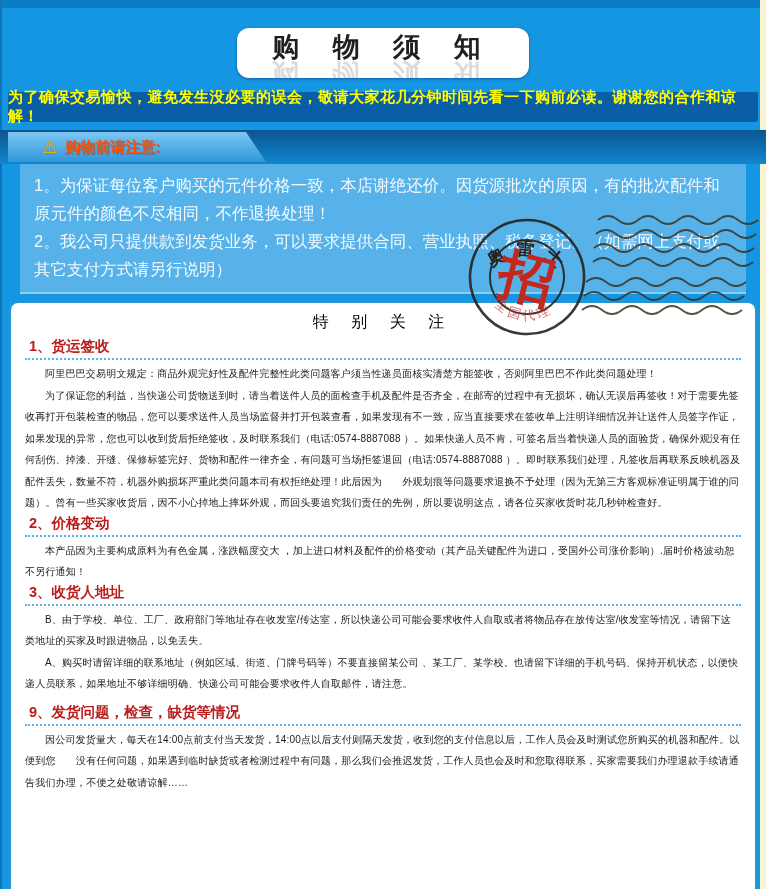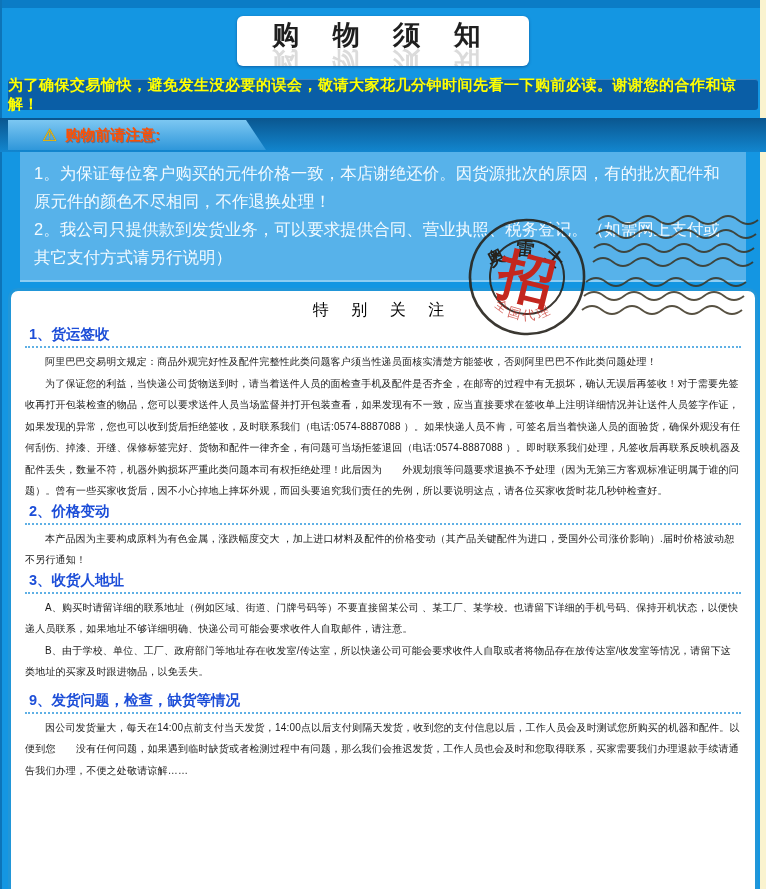--- a/index.html
+++ b/index.html
@@ -3,21 +3,21 @@
 <meta charset="utf-8">
 <style>
   html,body{margin:0;padding:0;}
   body{font-family:"Liberation Sans","DejaVu Sans",sans-serif;}
   #page{position:relative;width:766px;height:889px;background:#1496e2;overflow:hidden;}
   #edge-strip{position:absolute;top:0;right:0;width:6px;height:100%;background:#faf3cf;}
   #left-edge{position:absolute;top:0;left:0;width:2px;height:100%;background:#0d74b8;}
 
   
   .top-strip{height:8px;background:#0b7cc6;}
-  .title-box{width:292px;height:50px;margin:8px auto 0;background:#ffffff;border-radius:6px;
+  .title-box{width:292px;height:50px;margin:20px auto 0;background:#ffffff;border-radius:12px;
              box-shadow:0 1px 3px rgba(0,0,60,.35);text-align:center;overflow:hidden;}
   .title-main{display:block;font-size:27px;font-weight:bold;color:#1f1f1f;letter-spacing:13px;
               line-height:34px;margin-top:2px;white-space:nowrap;}
   .title-reflect{display:block;font-size:27px;font-weight:bold;color:#1f1f1f;letter-spacing:13px;
               line-height:20px;transform:scaleY(-1);opacity:.16;white-space:nowrap;}
 
   
   .banner{margin:13px 8px 1px;height:30px;background:#0a5ea6;border-radius:3px;
           display:flex;align-items:center;justify-content:center;
           color:#ffff00;font-weight:bold;font-size:15px;letter-spacing:.5px;
@@ -35,21 +35,21 @@
   
   .introbox{margin:0 20px;background:#57b2ea;padding:7px 14px 9px;color:#f2faff;
             font-size:16.5px;line-height:28px;border-bottom:2px solid #8ecdf2;}
   .introbox p{margin:0;}
 
   
   .panel{margin:6px 8px 0;background:#ffffff;border:3px solid #2196d8;border-radius:10px;
          height:616px;padding:6px 14px 8px;overflow:hidden;color:#1a1a1a;}
   .panel-title{text-align:center;font-size:16px;font-weight:normal;color:#000;
                letter-spacing:9px;margin:3px 0 2px;}
-  .sec-head{font-size:14.5px;font-weight:bold;color:#1d4ed8;margin:0 0 0 4px;}
+  .sec-head{font-size:14.5px;font-weight:bold;color:#b91c1c;margin:0 0 0 4px;}
   .sec-head.first{margin-top:4px;}
   .sec-dash{border-bottom:2px dotted #5fb0e5;margin:2px 0 3px;}
   .sec p{margin:0;font-size:10px;line-height:21.5px;text-indent:2em;
          letter-spacing:.2px;}
   .sec.gap-after{margin-bottom:8px;}
 
   
   .stamp{position:absolute;left:460px;top:210px;pointer-events:none;}
 </style>
 </head>
@@ -94,22 +94,22 @@
 
     <div class="sec">
       <div class="sec-head">2、价格变动</div>
       <div class="sec-dash"></div>
       <p>本产品因为主要构成原料为有色金属，涨跌幅度交大 ，加上进口材料及配件的价格变动（其产品关键配件为进口，受国外公司涨价影响）.届时价格波动恕不另行通知！</p>
     </div>
 
     <div class="sec gap-after">
       <div class="sec-head">3、收货人地址</div>
       <div class="sec-dash"></div>
+      <p>B、由于学校、单位、工厂、政府部门等地址存在收发室/传达室，所以快递公司可能会要求收件人自取或者将物品存在放传达室/收发室等情况，请留下这类地址的买家及时跟进物品，以免丢失。</p>
       <p>A、购买时请留详细的联系地址（例如区域、街道、门牌号码等）不要直接留某公司 、某工厂、某学校。也请留下详细的手机号码、保持开机状态，以便快递人员联系，如果地址不够详细明确、快递公司可能会要求收件人自取邮件，请注意。</p>
-      <p>B、由于学校、单位、工厂、政府部门等地址存在收发室/传达室，所以快递公司可能会要求收件人自取或者将物品存在放传达室/收发室等情况，请留下这类地址的买家及时跟进物品，以免丢失。</p>
     </div>
 
     <div class="sec gap-after">
       <div class="sec-head">9、发货问题，检查，缺货等情况</div>
       <div class="sec-dash"></div>
       <p>因公司发货量大，每天在14:00点前支付当天发货，14:00点以后支付则隔天发货，收到您的支付信息以后，工作人员会及时测试您所购买的机器和配件。以便到您　　没有任何问题，如果遇到临时缺货或者检测过程中有问题，那么我们会推迟发货，工作人员也会及时和您取得联系，买家需要我们办理退款手续请通告我们办理，不便之处敬请谅解……</p>
     </div>
 
   </div>
 

